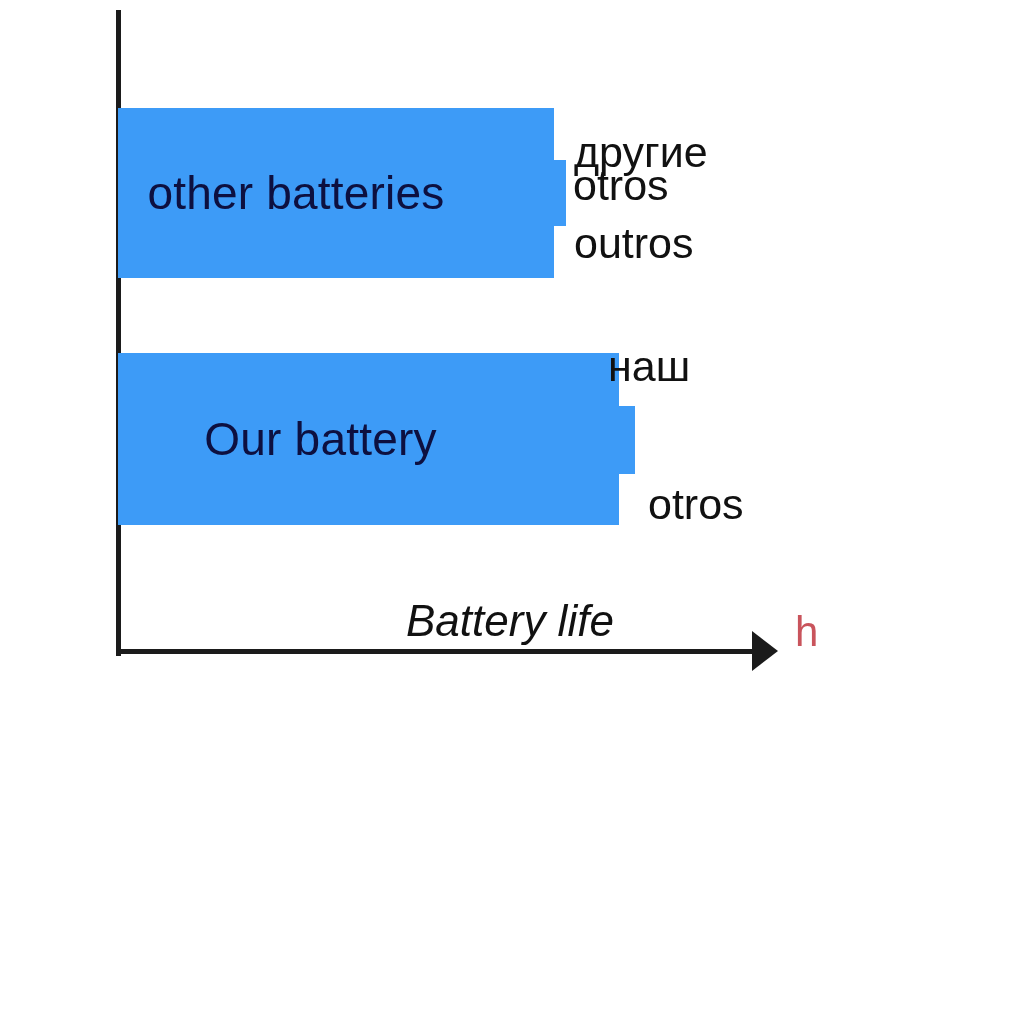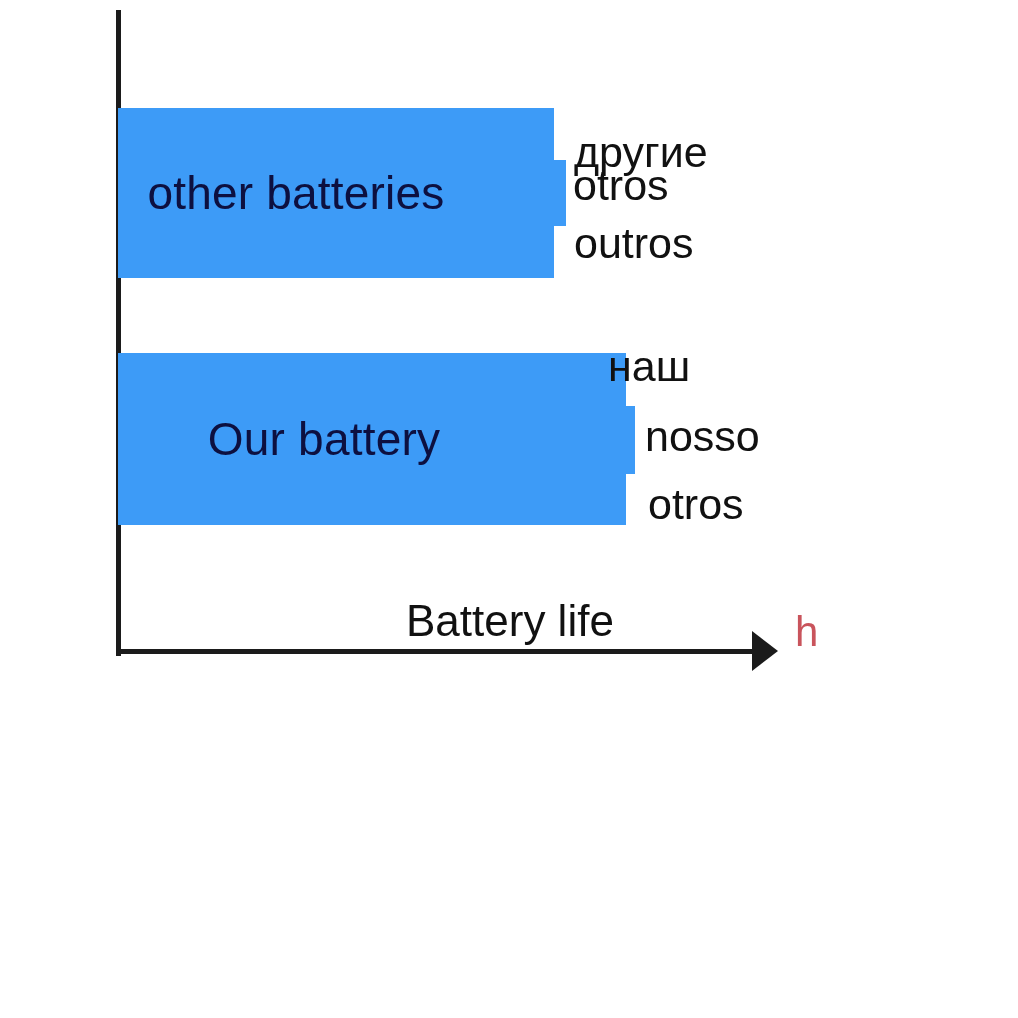--- a/index.html
+++ b/index.html
@@ -96,21 +96,20 @@
   #bar-other .bar-inner-label {
     
     left: -40px;
   }
 
   #bar-ours {
     left: 118px;
     top: 353px;
     width: 501px;
     height: 172px;
-    padding-left: 7px;
   }
   #bar-ours .bar-terminal {
     left: 501px;
     top: 53px;
     width: 16px;
     height: 68px;
   }
   #bar-ours .bar-inner-label {
     left: -48px;
   }
@@ -133,20 +132,21 @@
   #label-ours-es   { left: 648px; top: 483px; }
 
   
   #axis-title {
     position: absolute;
     left: 406px;
     top: 596px;
     font-size: 44px;
     color: #111111;
     white-space: nowrap;
+    font-style: italic;
   }
   #axis-unit {
     position: absolute;
     left: 795px;
     top: 608px;
     font-size: 42px;
     color: #c9545c;
     white-space: nowrap;
   }
 </style>
@@ -169,19 +169,18 @@
     <div class="bar-body"></div>
     <div class="bar-terminal"></div>
     <div class="bar-inner-label">Our battery</div>
   </div>
 
   <div class="side-label" id="label-other-ru">другие</div>
   <div class="side-label" id="label-other-es">otros</div>
   <div class="side-label" id="label-other-pt">outros</div>
 
   <div class="side-label" id="label-ours-ru">наш</div>
-  <div class="side-label" id="label-ours-pt">nosso</div>
   <div class="side-label" id="label-ours-es">otros</div>
 
   <div id="axis-title">Battery life</div>
   <div id="axis-unit">h</div>
 
 </div>
 
 </body></html>

